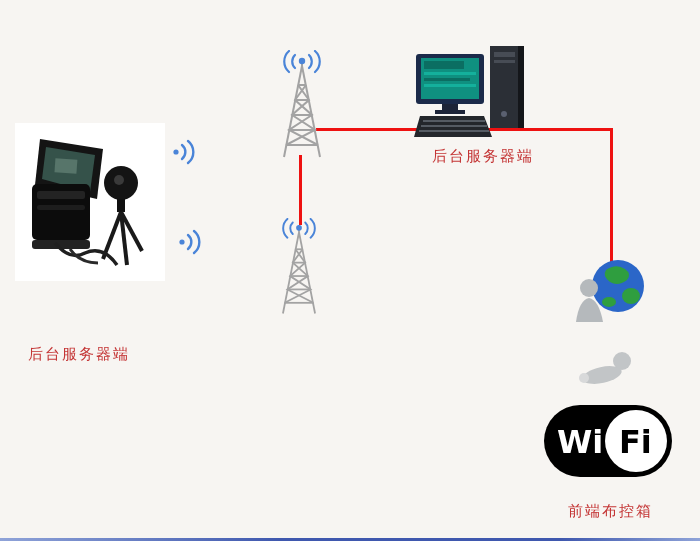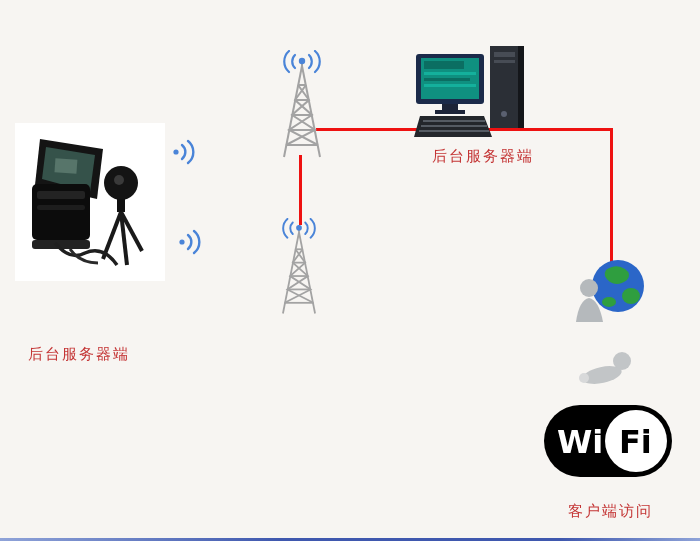--- a/index.html
+++ b/index.html
@@ -156,16 +156,16 @@
     <circle cx="8" cy="30" r="5" fill="#d8d9da"></circle>
   </svg>
 
   <svg class="abs" style="left:543px;top:404px;" width="130" height="74" viewBox="0 0 130 74">
     <rect x="1" y="1" width="128" height="72" rx="36" fill="#000000"></rect>
     <circle cx="93" cy="37" r="31" fill="#ffffff"></circle>
     <text x="14" y="49" font-family="DejaVu Sans, sans-serif" font-size="32" font-weight="bold" fill="#ffffff">Wi</text>
     <text x="76" y="49" font-family="DejaVu Sans, sans-serif" font-size="32" font-weight="bold" fill="#000000">Fi</text>
   </svg>
 
-  <div class="label" style="left:568px;top:502px;">客户端访问</div>
+  <div class="label" style="left:568px;top:502px;">前端布控箱</div>
 
   <div class="bottom-bar"></div>
 </div>
 
 </body></html>

